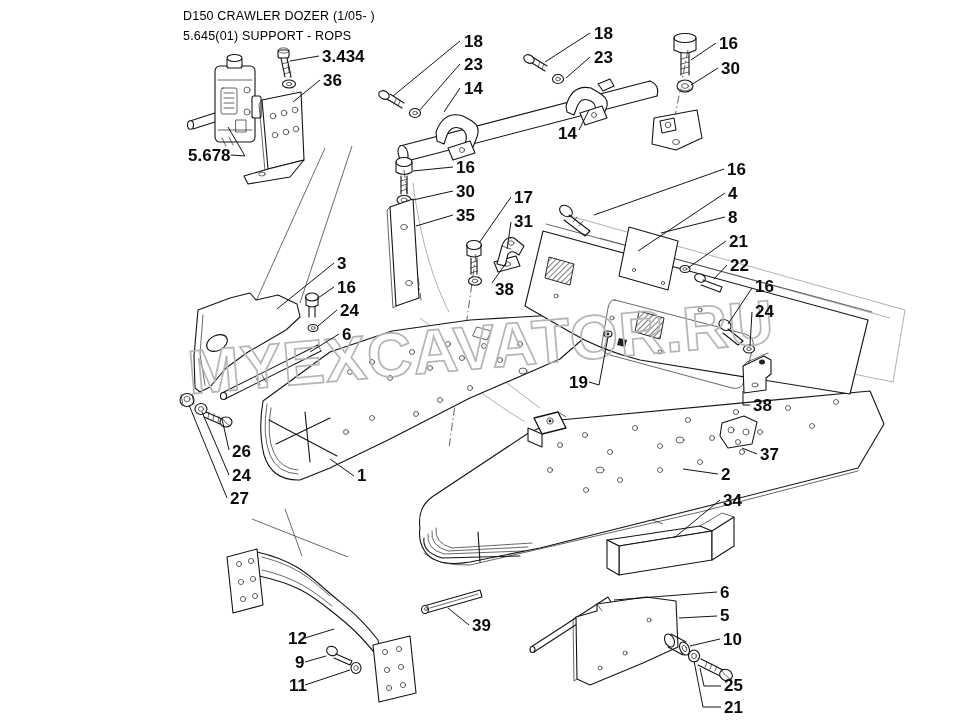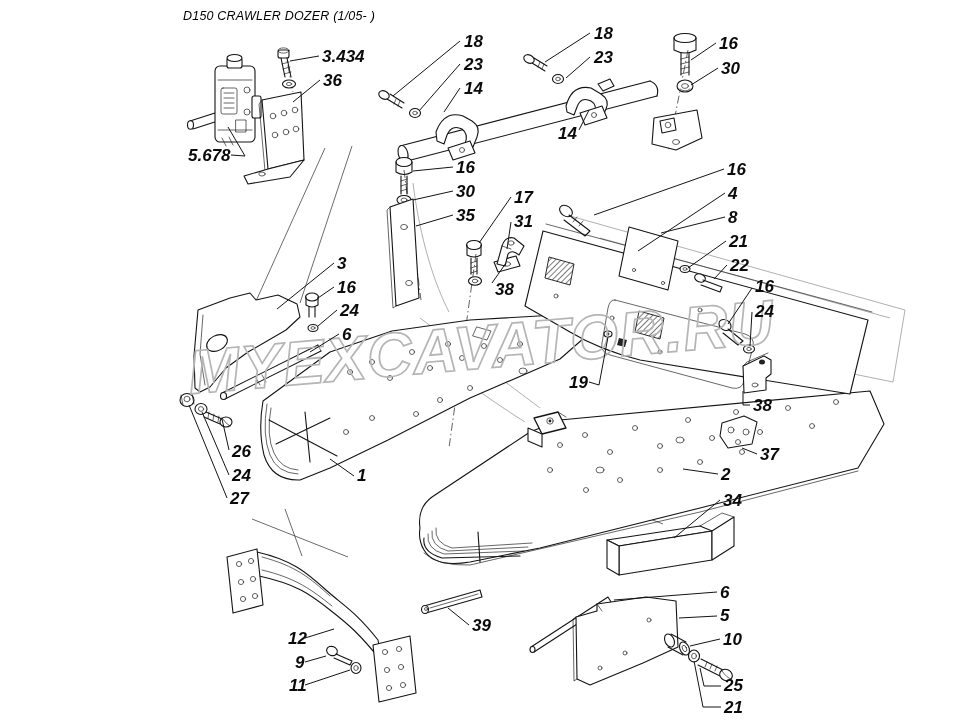--- a/index.html
+++ b/index.html
@@ -1,17 +1,17 @@
 <!DOCTYPE html>
 <html><head>
 <meta charset="utf-8">
 <style>
   html,body{margin:0;padding:0;background:#ffffff;}
   .page{position:relative;width:960px;height:720px;background:#ffffff;overflow:hidden;
-        font-family:"Liberation Sans",sans-serif;font-style:italic;}
+        font-family:"Liberation Sans",sans-serif;}
   .hdr{position:absolute;left:183px;top:6px;color:#000;}
   .hdr div{font-size:12.5px;line-height:20px;letter-spacing:.2px;}
   svg{position:absolute;left:0;top:0;}
   
   .p{fill:#ffffff;stroke:#141414;stroke-width:1.1;stroke-linejoin:round;}
   .l{fill:none;stroke:#141414;stroke-width:1.1;stroke-linejoin:round;stroke-linecap:round;}
   .t{fill:none;stroke:#141414;stroke-width:.65;stroke-linejoin:round;stroke-linecap:round;}
   .g{fill:none;stroke:#9c9c9c;stroke-width:.8;}
   .dt{fill:none;stroke:#2b2b2b;stroke-width:.7;}
   .d{fill:none;stroke:#3a3a3a;stroke-width:.8;stroke-dasharray:8 3 1.5 3;}
@@ -22,20 +22,21 @@
   .wm{font-family:"Liberation Sans",sans-serif;font-weight:bold;font-size:62px;
       fill:none;stroke:#b5b5b5;stroke-width:1.7;letter-spacing:1px;}
 </style>
 </head>
 <body>
 
 <div class="page">
 
   <div class="hdr">
     <div>D150 CRAWLER DOZER (1/05- )</div>
+    <div>5.645(01) SUPPORT - ROPS</div>
   </div>
 
   <svg id="diagram" width="960" height="720" viewBox="0 0 960 720">
     <defs>
       <pattern id="hatch" width="4" height="4" patternUnits="userSpaceOnUse" patternTransform="rotate(45)">
         <rect width="4" height="4" fill="#ffffff"></rect>
         <line x1="0" y1="0" x2="0" y2="4" stroke="#333" stroke-width="1.3"></line>
       </pattern>
     </defs>
 

